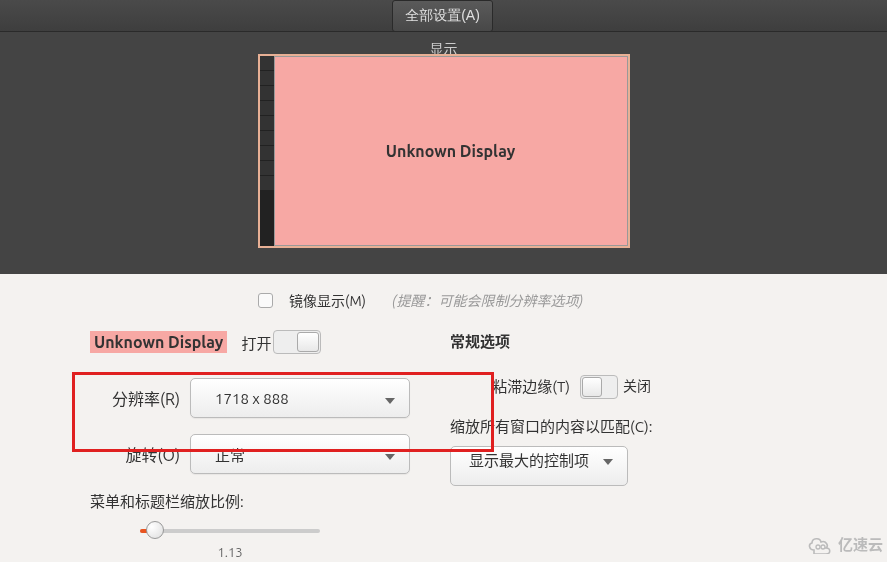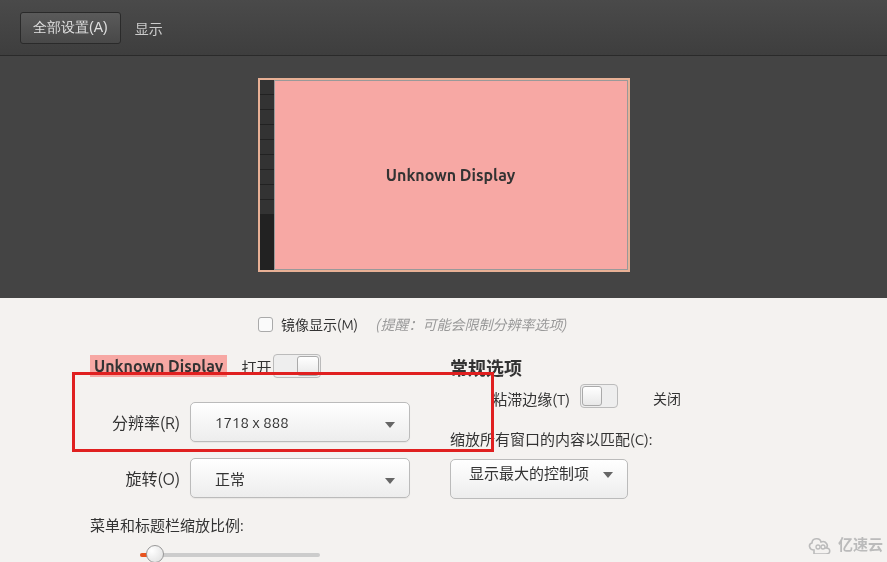--- a/index.html
+++ b/index.html
@@ -1,45 +1,45 @@
 <!DOCTYPE html>
 <html><head>
 <meta charset="utf-8">
 <style>
   * { box-sizing: border-box; margin: 0; padding: 0; }
   body { font-family: "Ubuntu", "Noto Sans CJK SC", sans-serif; font-size: 14px; color: #333; background: #fff; width: 887px; height: 562px; overflow: hidden; position: relative; }
-  .top-toolbar { background: linear-gradient(to bottom, #4a4a4a, #3e3e3e); height: 56px; display: flex; align-items: center; padding: 0 20px; border-bottom: 1px solid #2a2a2a; }
+  .top-toolbar { background: linear-gradient(to bottom, #4a4a4a, #3e3e3e); height: 32px; display: flex; align-items: center; padding: 0 20px; border-bottom: 1px solid #2a2a2a; flex-direction: column; }
   .toolbar-btn { background: linear-gradient(to bottom, #5a5a5a, #484848); color: #e0e0e0; border: 1px solid #2a2a2a; border-radius: 3px; padding: 6px 12px; margin-right: 2px; cursor: pointer; font-size: 14px; }
   .toolbar-label { color: #ccc; padding: 6px 12px; }
   .preview-area { background: #444; padding: 20px 0 24px; display: flex; justify-content: center; align-items: center; height: 242px; }
   .preview-box { border: 2px solid #e8b095; background: #111; padding: 0; width: 372px; height: 194px; display: flex; position: relative; }
   .preview-sidebar { width: 14px; background: #222; height: 100%; display: flex; flex-direction: column; }
   .preview-sidebar-item { height: 14px; background: #333; margin-bottom: 1px; }
   .preview-display { flex: 1; background: #f7a8a4; border: 1px solid #999; display: flex; align-items: center; justify-content: center; font-weight: bold; font-size: 16px; color: #333; }
   .settings-area { padding: 16px 90px 10px; background: #f4f2f0; }
-  .mirror-row { display: flex; align-items: center; justify-content: flex-start; margin-bottom: 20px; padding-left: 168px; }
+  .mirror-row { display: flex; align-items: center; justify-content: flex-start; margin-bottom: 20px; padding-left: 168px; gap: 8px; }
   .checkbox { width: 15px; height: 15px; border: 1px solid #aaa; border-radius: 3px; background: #fafafa; margin-right: 8px; }
   .mirror-note { color: #999; font-style: italic; margin-left: 18px; }
   .two-col { display: flex; gap: 40px; }
   .col-left { width: 320px; }
   .col-right { flex: 1; }
   .display-name-row { display: flex; align-items: center; margin-bottom: 24px; }
   .display-name-label { background: #f7a8a4; font-weight: bold; padding: 2px 4px; font-size: 16px; }
   .toggle-label { margin-left: 14px; font-size: 15px; color: #333; }
   .toggle-stub { display: inline-block; width: 48px; height: 24px; background: #eee; border: 1px solid #bbb; border-radius: 4px; margin-left: 2px; vertical-align: middle; position: relative; }
   .toggle-knob { position: absolute; right: 1px; top: 1px; bottom: 1px; width: 22px; background: linear-gradient(#fff,#e8e8e8); border: 1px solid #aaa; border-radius: 3px; }
-  .section-title { font-weight: bold; font-size: 18px; margin-bottom: 4px; }
+  .section-title { font-weight: bold; font-size: 15px; margin-bottom: 20px; }
   .form-row { display: flex; align-items: center; margin-bottom: 16px; }
   .form-label { text-align: right; width: 100px; padding-right: 10px; font-size: 16px; }
   .select { flex: 1; height: 40px; background: linear-gradient(to bottom, #fff, #ededed); border: 1px solid #bbb; border-radius: 5px; display: flex; align-items: center; padding: 0 24px; position: relative; cursor: pointer; font-size: 15px; box-shadow: 0 1px 1px rgba(0,0,0,0.05); }
   .select-arrow { position: absolute; right: 14px; }
   .select-arrow svg { width: 10px; height: 6px; }
   .highlight-box { position: absolute; border: 3px solid #e02020; left: 72px; top: 372px; width: 422px; height: 80px; pointer-events: none; }
   .right-form-label { width: 130px; text-align: right; padding-right: 10px; font-size: 15px; }
-  .toggle-close-wrap { display: flex; align-items: flex-start; gap: 30px; }
+  .toggle-close-wrap { display: flex; align-items: flex-end; }
   .toggle-close-track { width: 38px; height: 24px; background: #eee; border: 1px solid #bbb; border-radius: 4px; position: relative; }
   .toggle-close-knob { position: absolute; left: 1px; top: 1px; bottom: 1px; width: 20px; background: linear-gradient(#fff,#e8e8e8); border: 1px solid #aaa; border-radius: 3px; }
   .toggle-close-label { border: 1px solid transparent; padding: 3px 4px; font-size: 14px; }
   .scale-label { font-size: 15px; margin-bottom: 10px; }
   .slider-track { position: relative; height: 20px; width: 180px; margin-left: 50px; }
   .slider-rail { position: absolute; top: 8px; left: 0; right: 0; height: 4px; background: #ccc; border-radius: 2px; }
   .slider-fill { position: absolute; top: 8px; left: 0; width: 12px; height: 4px; background: #e95420; border-radius: 2px; }
   .slider-thumb { position: absolute; top: 0; left: 6px; width: 18px; height: 18px; border-radius: 50%; background: radial-gradient(circle at 30% 30%, #fff, #ddd); border: 1px solid #999; }
   .slider-val { text-align: center; margin-top: 4px; font-size: 13px; color: #666; width: 180px; margin-left: 50px; }
   .dropdown-btn { height: 40px; background: linear-gradient(to bottom, #fff, #ededed); border: 1px solid #bbb; border-radius: 5px; display: inline-flex; align-items: center; padding: 0 38px 14px 18px; position: relative; font-size: 15px; cursor: pointer; }

